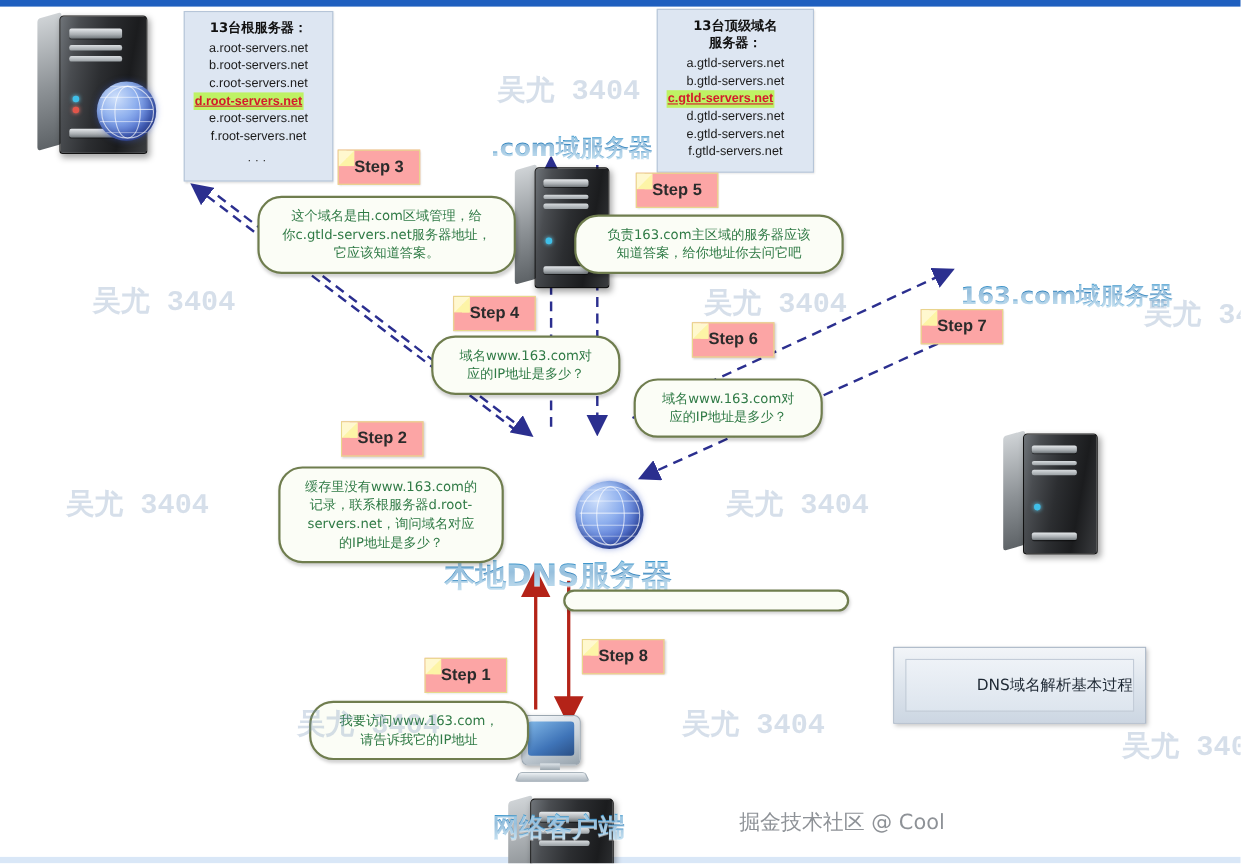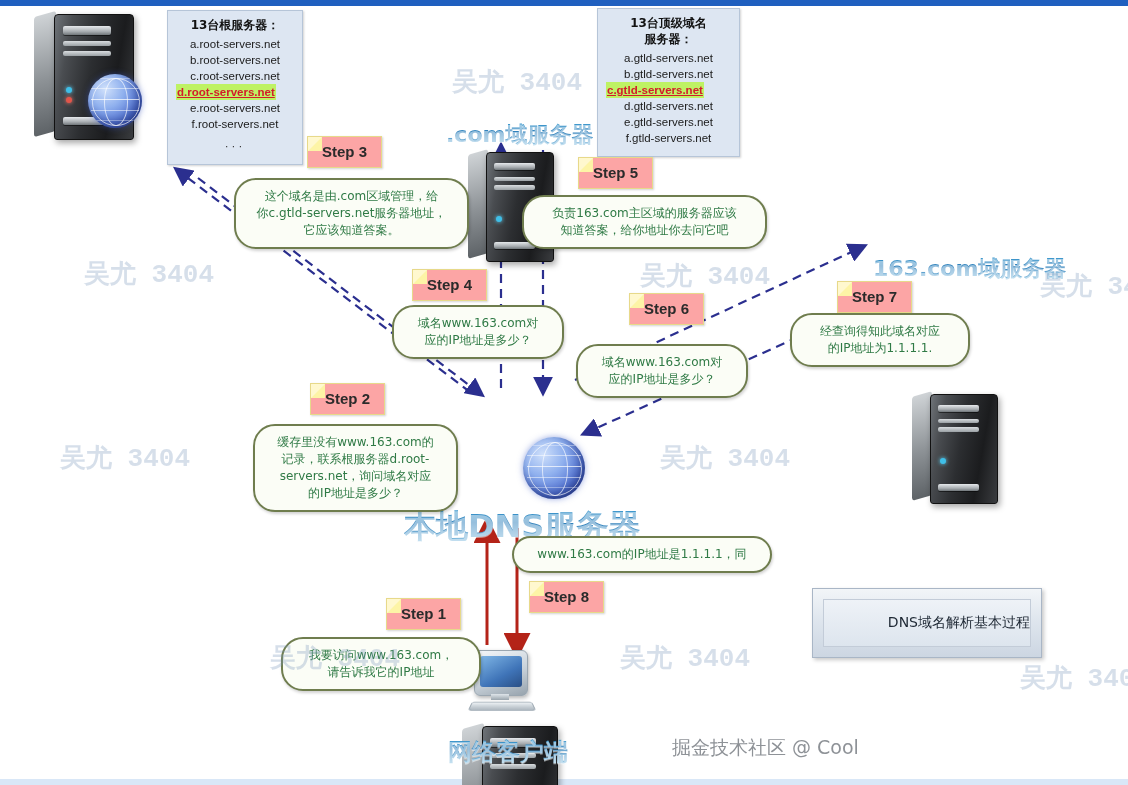--- a/index.html
+++ b/index.html
@@ -281,21 +281,21 @@
     <div class="face" style="left:20px;width:74px;height:126px;">
       <div class="bay" style="top:9%"></div>
       <div class="slot" style="top:21%"></div>
       <div class="slot" style="top:29%"></div>
 
     </div>
   </div>
   <div class="globe" style="left:523px;top:437px;width:62px;height:62px;">
       <i></i>
     </div>
-  <div class="nodelabel" style="left:404px;top:505px;font-size:32px;">本地DNS服务器</div>
+  <div class="nodelabel" style="left:404px;top:505px;font-size:28px;">本地DNS服务器</div>
 
   <div class="device pc" style="left:474px;top:650px;width:62px;height:72px;">
     <div class="crt">
         <div class="screen"></div>
       </div>
     <div class="stand"></div>
     <div class="kbd"></div>
   </div>
   <div class="nodelabel" style="left:448px;top:736px;font-size:24px;">网络客户端</div>
 
@@ -322,34 +322,29 @@
   <div class="bubble" style="left:392px;top:305px;width:172px;">
     <div>域名www.163.com对</div>
     <div>应的IP地址是多少？</div>
   </div>
 
   <div class="bubble" style="left:576px;top:344px;width:172px;">
     <div>域名www.163.com对</div>
     <div>应的IP地址是多少？</div>
   </div>
 
-  <div class="bubble" style="left:790px;top:313px;width:180px;">
-    <div>经查询得知此域名对应</div>
-    <div>的IP地址为1.1.1.1.</div>
-  </div>
 
   <div class="bubble" style="left:253px;top:424px;width:205px;">
     <div>缓存里没有www.163.com的</div>
     <div>记录，联系根服务器d.root-</div>
     <div>servers.net，询问域名对应</div>
     <div>的IP地址是多少？</div>
   </div>
 
   <div class="bubble" style="left:512px;top:536px;width:260px;">
-    <div>www.163.com的IP地址是1.1.1.1，同</div>
   </div>
 
   <div class="bubble" style="left:281px;top:637px;width:200px;">
     <div>我要访问www.163.com，</div>
     <div>请告诉我它的IP地址</div>
   </div>
 
   <div class="legend" style="left:812px;top:588px;width:228px;height:68px;">
     <div class="inner">
       <span>DNS域名解析基本过程</span>

